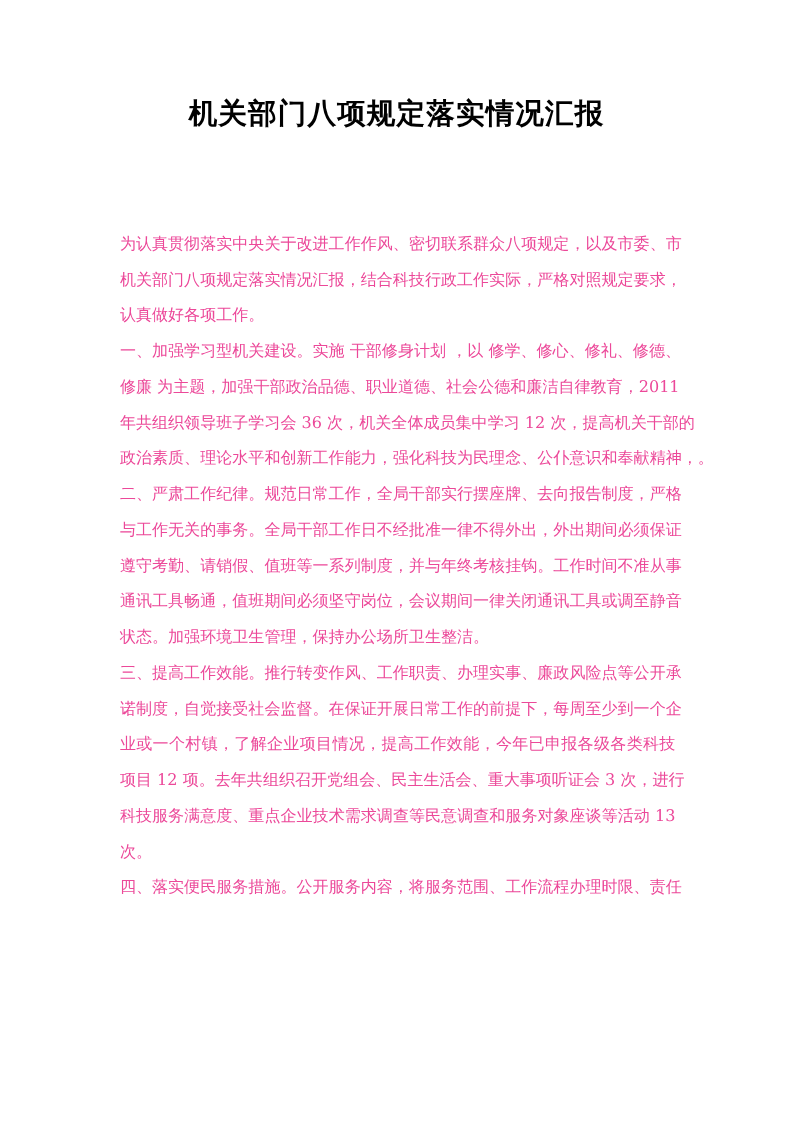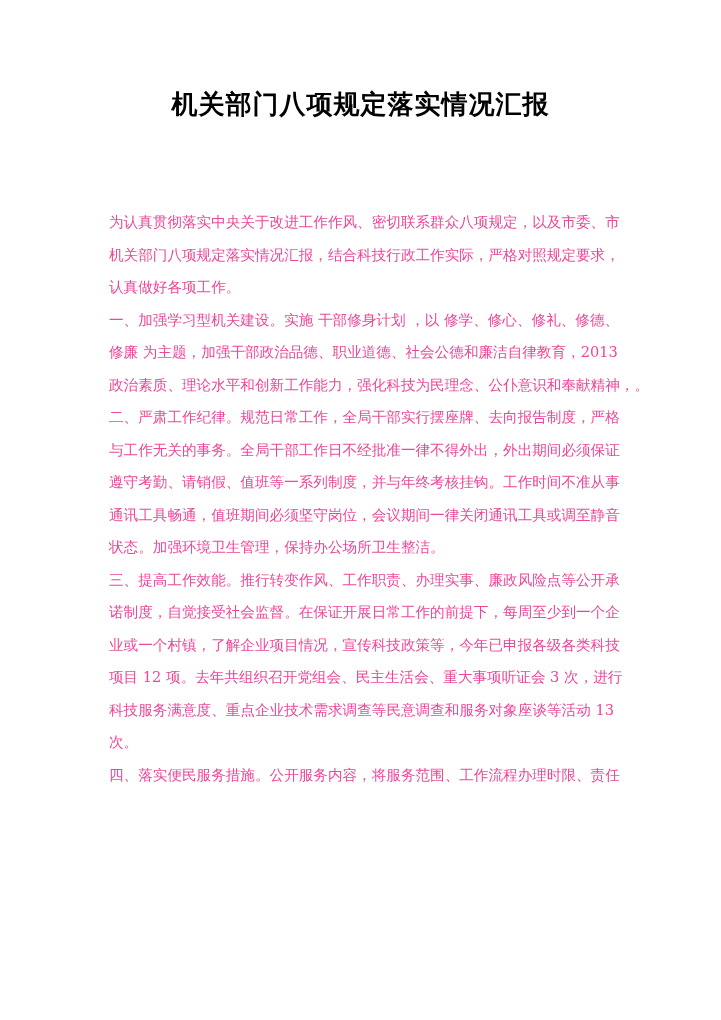--- a/index.html
+++ b/index.html
@@ -31,36 +31,37 @@
   <div class="body-text">
 
     <div>
       <div class="line">为认真贯彻落实中央关于改进工作作风、密切联系群众八项规定，以及市委、市</div>
       <div class="line">机关部门八项规定落实情况汇报，结合科技行政工作实际，严格对照规定要求，</div>
       <div class="line last">认真做好各项工作。</div>
     </div>
 
     <div>
       <div class="line">一、加强学习型机关建设。实施 干部修身计划 ，以 修学、修心、修礼、修德、</div>
-      <div class="line">修廉 为主题，加强干部政治品德、职业道德、社会公德和廉洁自律教育，2013</div>
+      <div class="line">修廉 为主题，加强干部政治品德、职业道德、社会公德和廉洁自律教育，2011</div>
+      <div class="line">年共组织领导班子学习会 36 次，机关全体成员集中学习 12 次，提高机关干部的</div>
       <div class="line">政治素质、理论水平和创新工作能力，强化科技为民理念、公仆意识和奉献精神，。</div>
     </div>
 
     <div>
       <div class="line">二、严肃工作纪律。规范日常工作，全局干部实行摆座牌、去向报告制度，严格</div>
       <div class="line">与工作无关的事务。全局干部工作日不经批准一律不得外出，外出期间必须保证</div>
       <div class="line">遵守考勤、请销假、值班等一系列制度，并与年终考核挂钩。工作时间不准从事</div>
       <div class="line">通讯工具畅通，值班期间必须坚守岗位，会议期间一律关闭通讯工具或调至静音</div>
       <div class="line last">状态。加强环境卫生管理，保持办公场所卫生整洁。</div>
     </div>
 
     <div>
       <div class="line">三、提高工作效能。推行转变作风、工作职责、办理实事、廉政风险点等公开承</div>
       <div class="line">诺制度，自觉接受社会监督。在保证开展日常工作的前提下，每周至少到一个企</div>
-      <div class="line">业或一个村镇，了解企业项目情况，宣传科技政策等，今年已申报各级各类科技</div>
+      <div class="line">业或一个村镇，了解企业项目情况，提高工作效能，今年已申报各级各类科技</div>
       <div class="line">项目 12 项。去年共组织召开党组会、民主生活会、重大事项听证会 3 次，进行</div>
       <div class="line">科技服务满意度、重点企业技术需求调查等民意调查和服务对象座谈等活动 13</div>
       <div class="line last">次。</div>
     </div>
 
     <div>
       <div class="line">四、落实便民服务措施。公开服务内容，将服务范围、工作流程办理时限、责任</div>
     </div>
   </div>
 </div>

